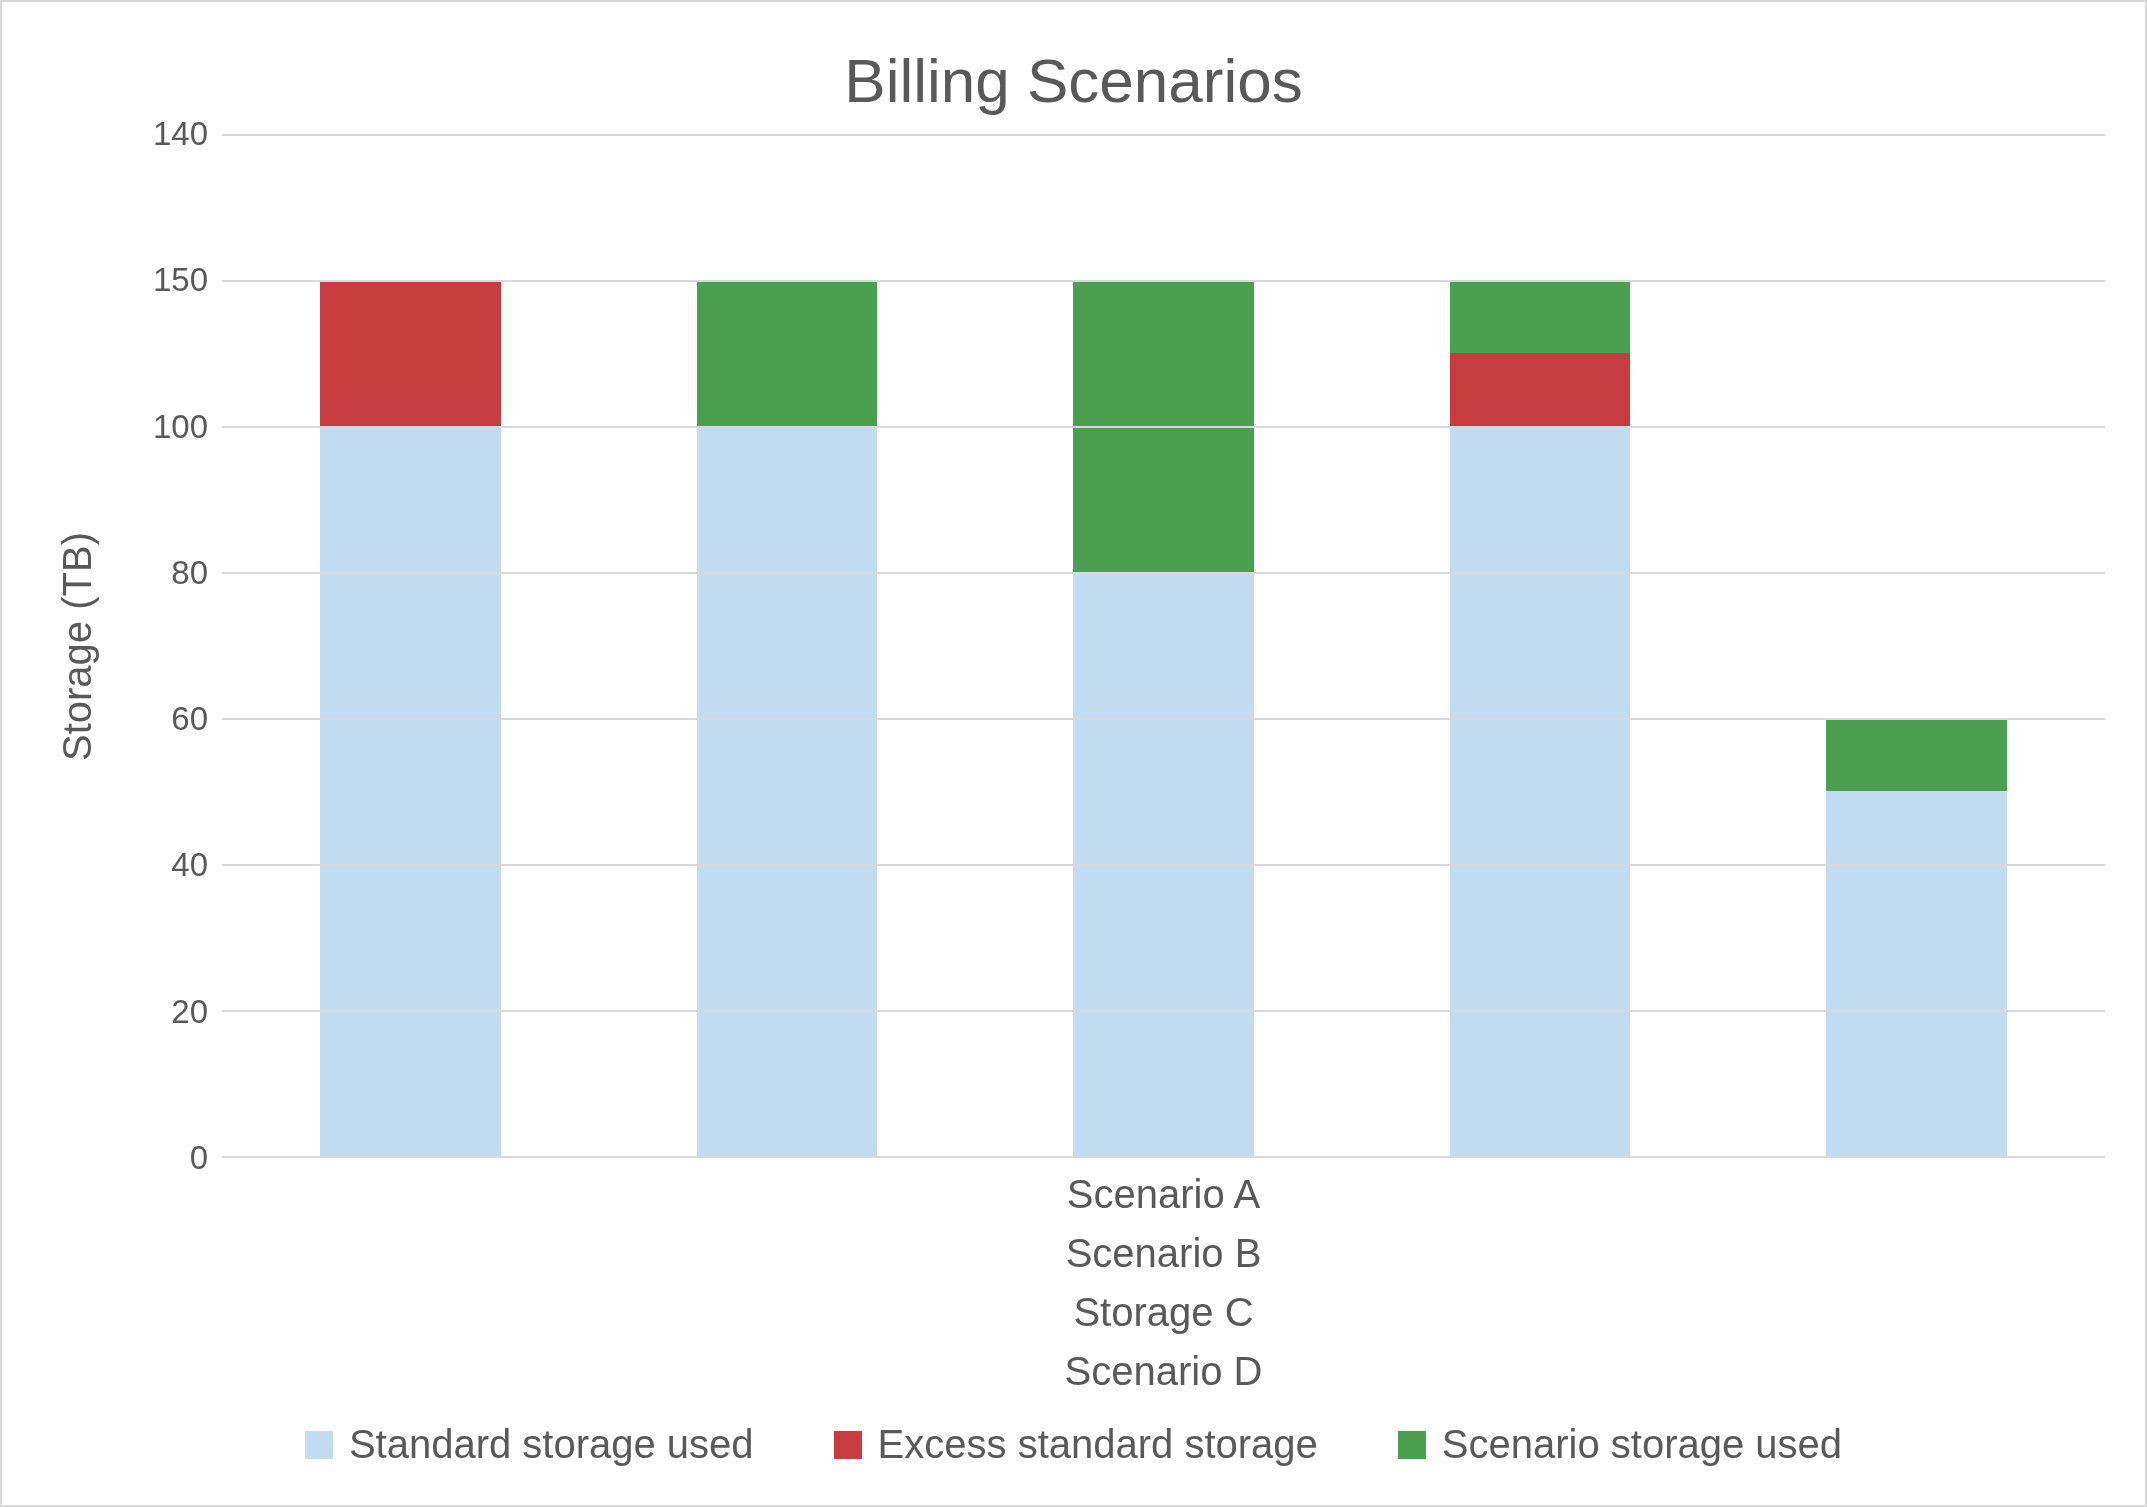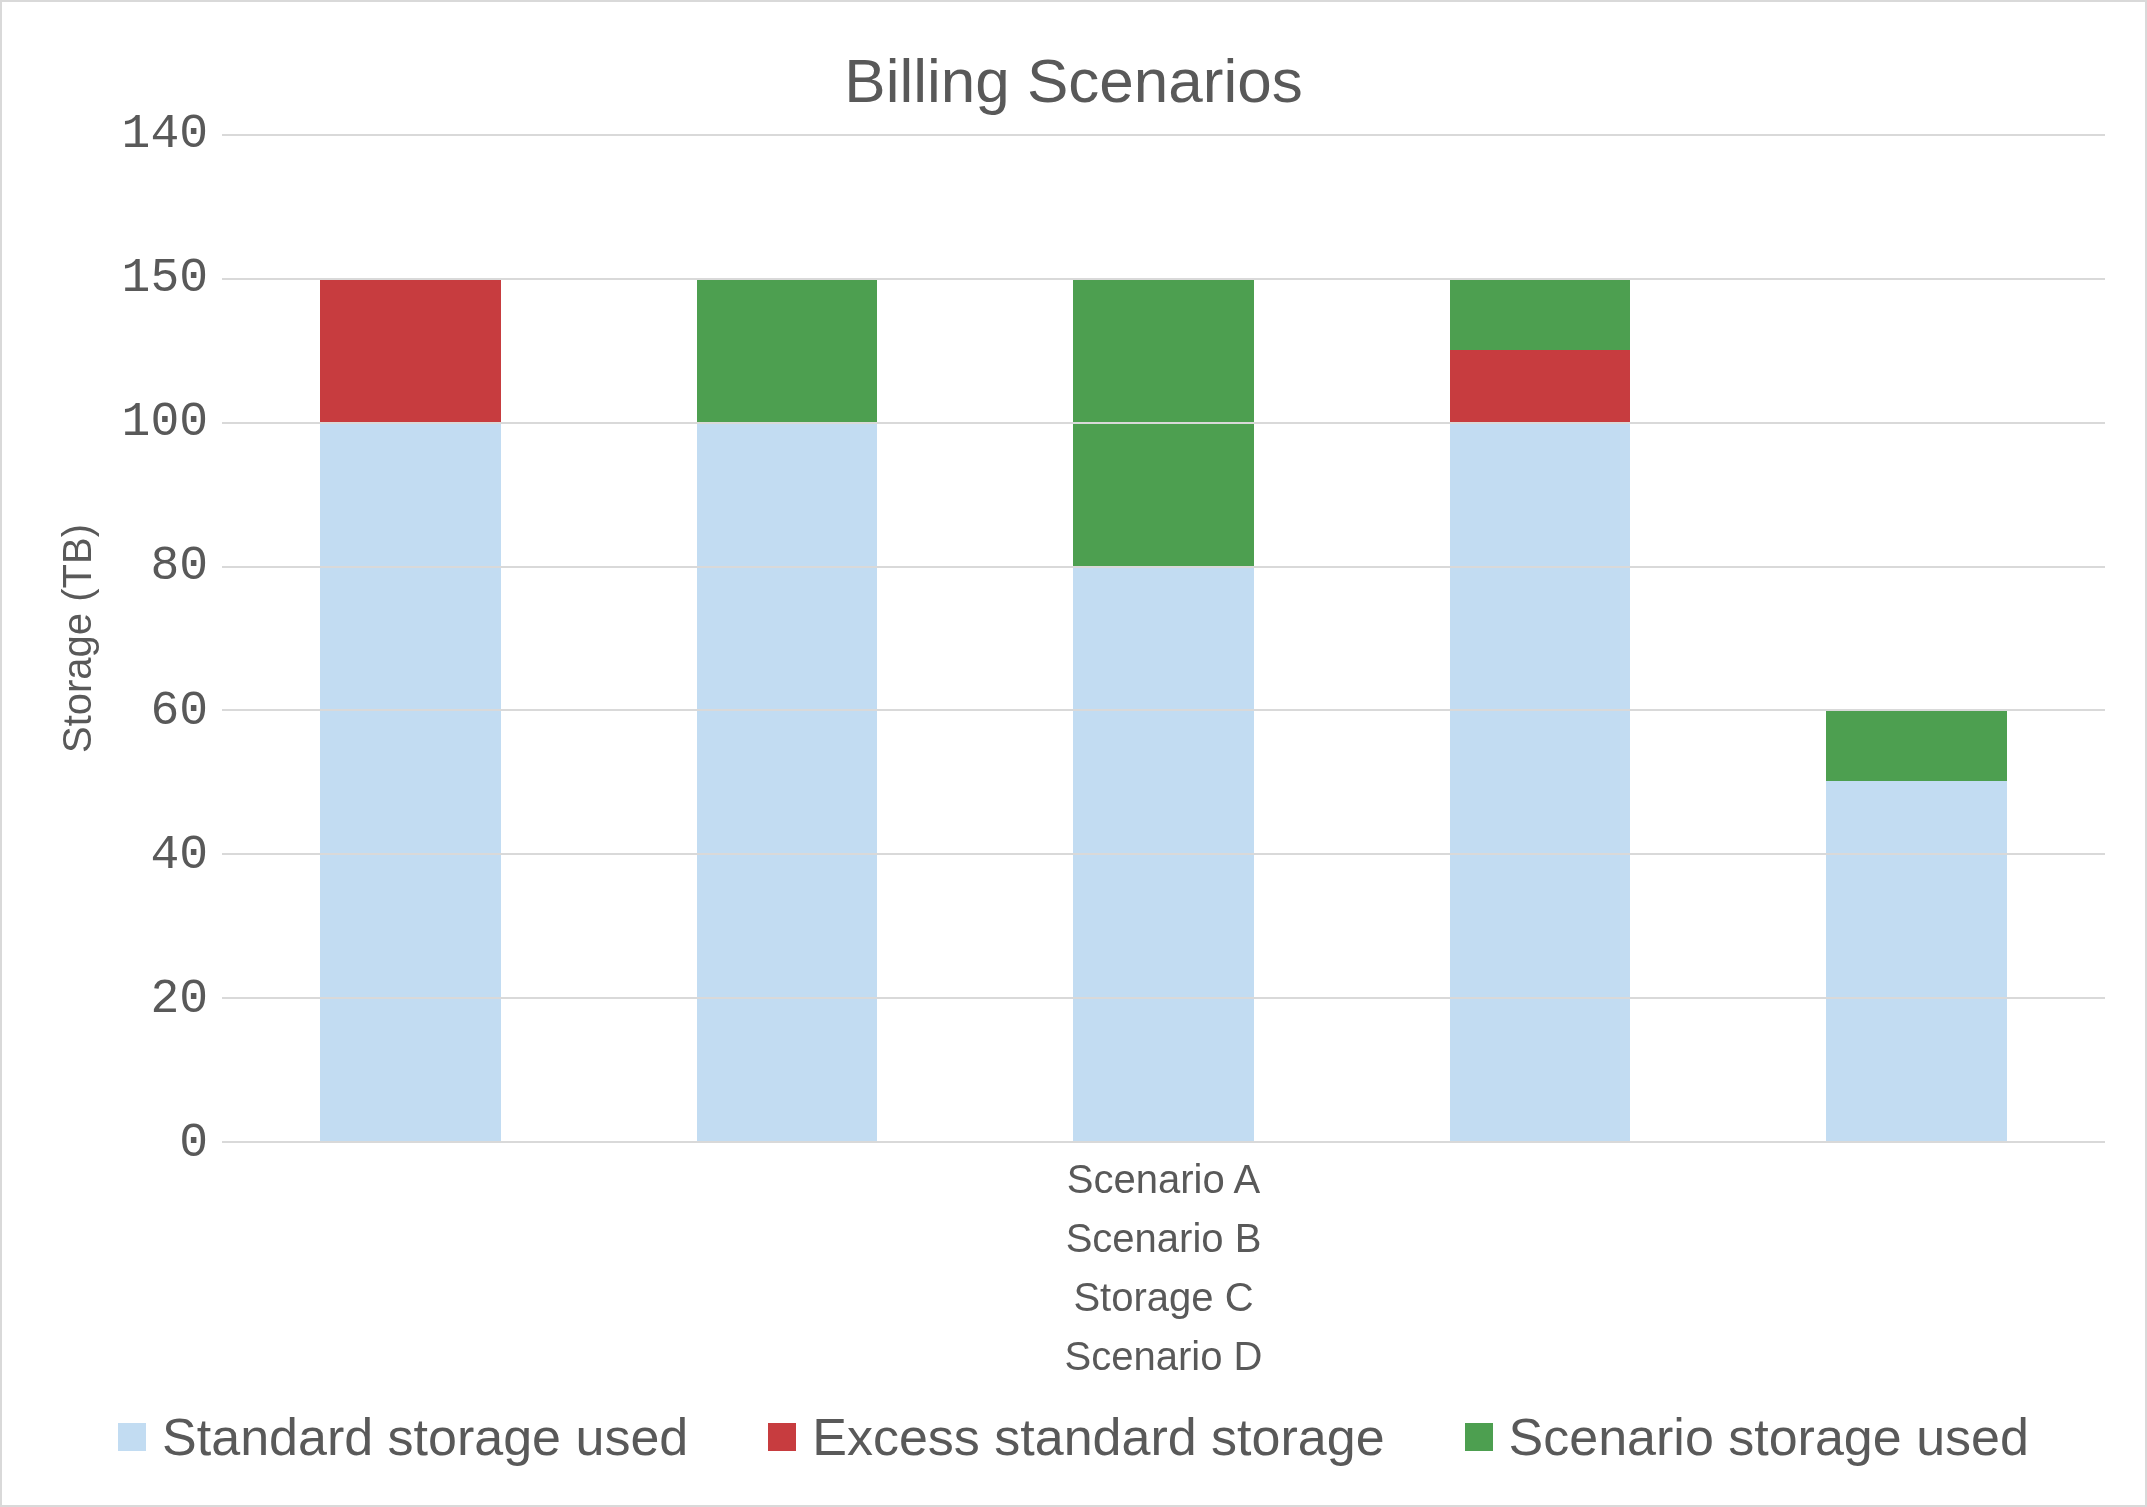--- a/index.html
+++ b/index.html
@@ -48,24 +48,23 @@
     color: #595959;
   }
   .y-tick-col {
     width: 110px;
     position: relative;
   }
   .y-tick-label {
     position: absolute;
     right: 14px;
     transform: translateY(-50%);
-    font-size: 48px;
+    font-size: 33px;
     color: #595959;
     text-align: center;
-    font-family: Liberation Mono, monospace;
   }
   .plot-area {
     flex: 1 1 auto;
     position: relative;
     border-bottom: 2px solid #d9d9d9;
   }
   .gridline {
     position: absolute;
     left: 0;
     right: 0;
@@ -111,21 +110,21 @@
     display: flex;
     flex-direction: row;
     justify-content: center;
     gap: 80px;
     padding: 28px 0 8px 0;
   }
   .legend-item {
     display: flex;
     align-items: center;
     gap: 16px;
-    font-size: 52px;
+    font-size: 40px;
     color: #595959;
   }
   .legend-swatch {
     width: 28px;
     height: 28px;
   }
 </style>
 </head>
 <body>
 

